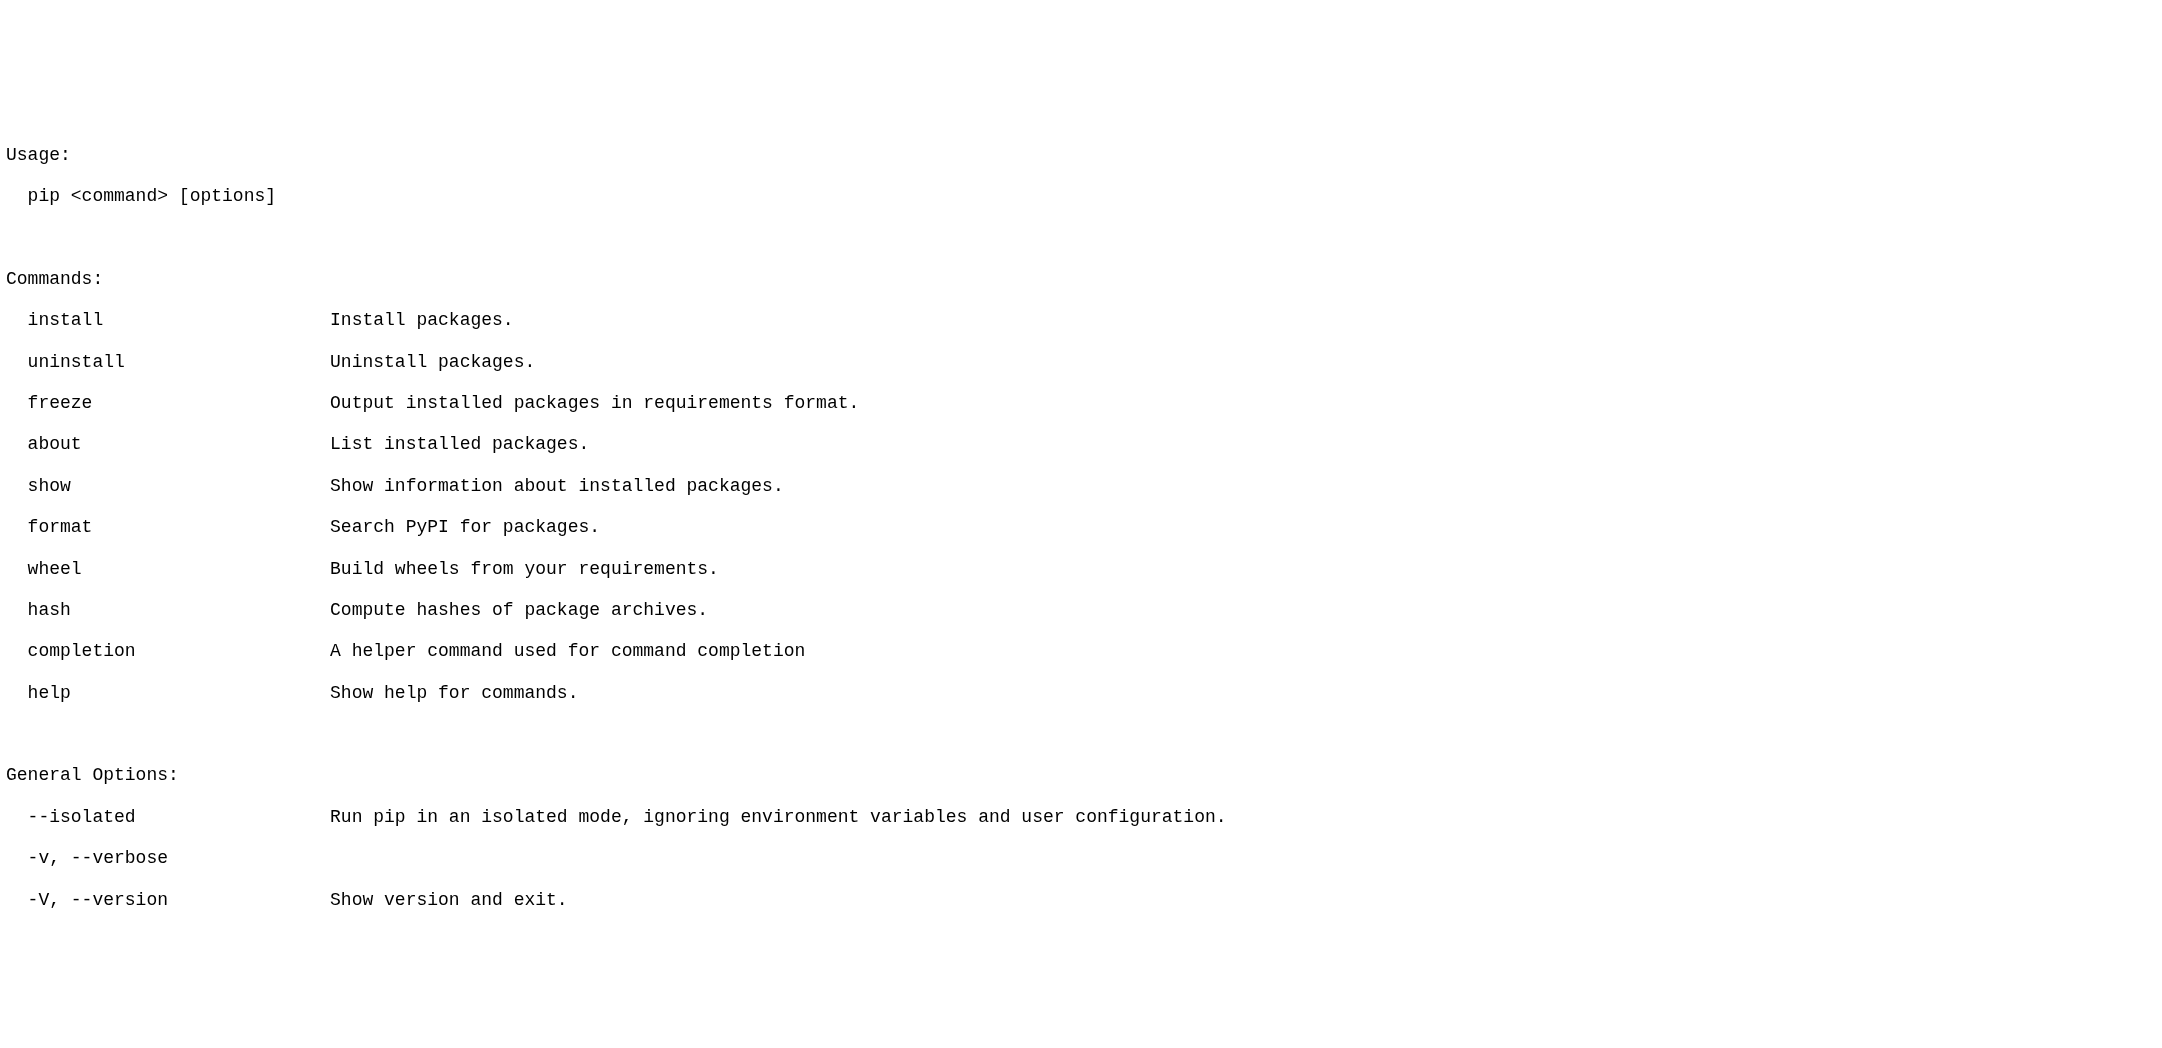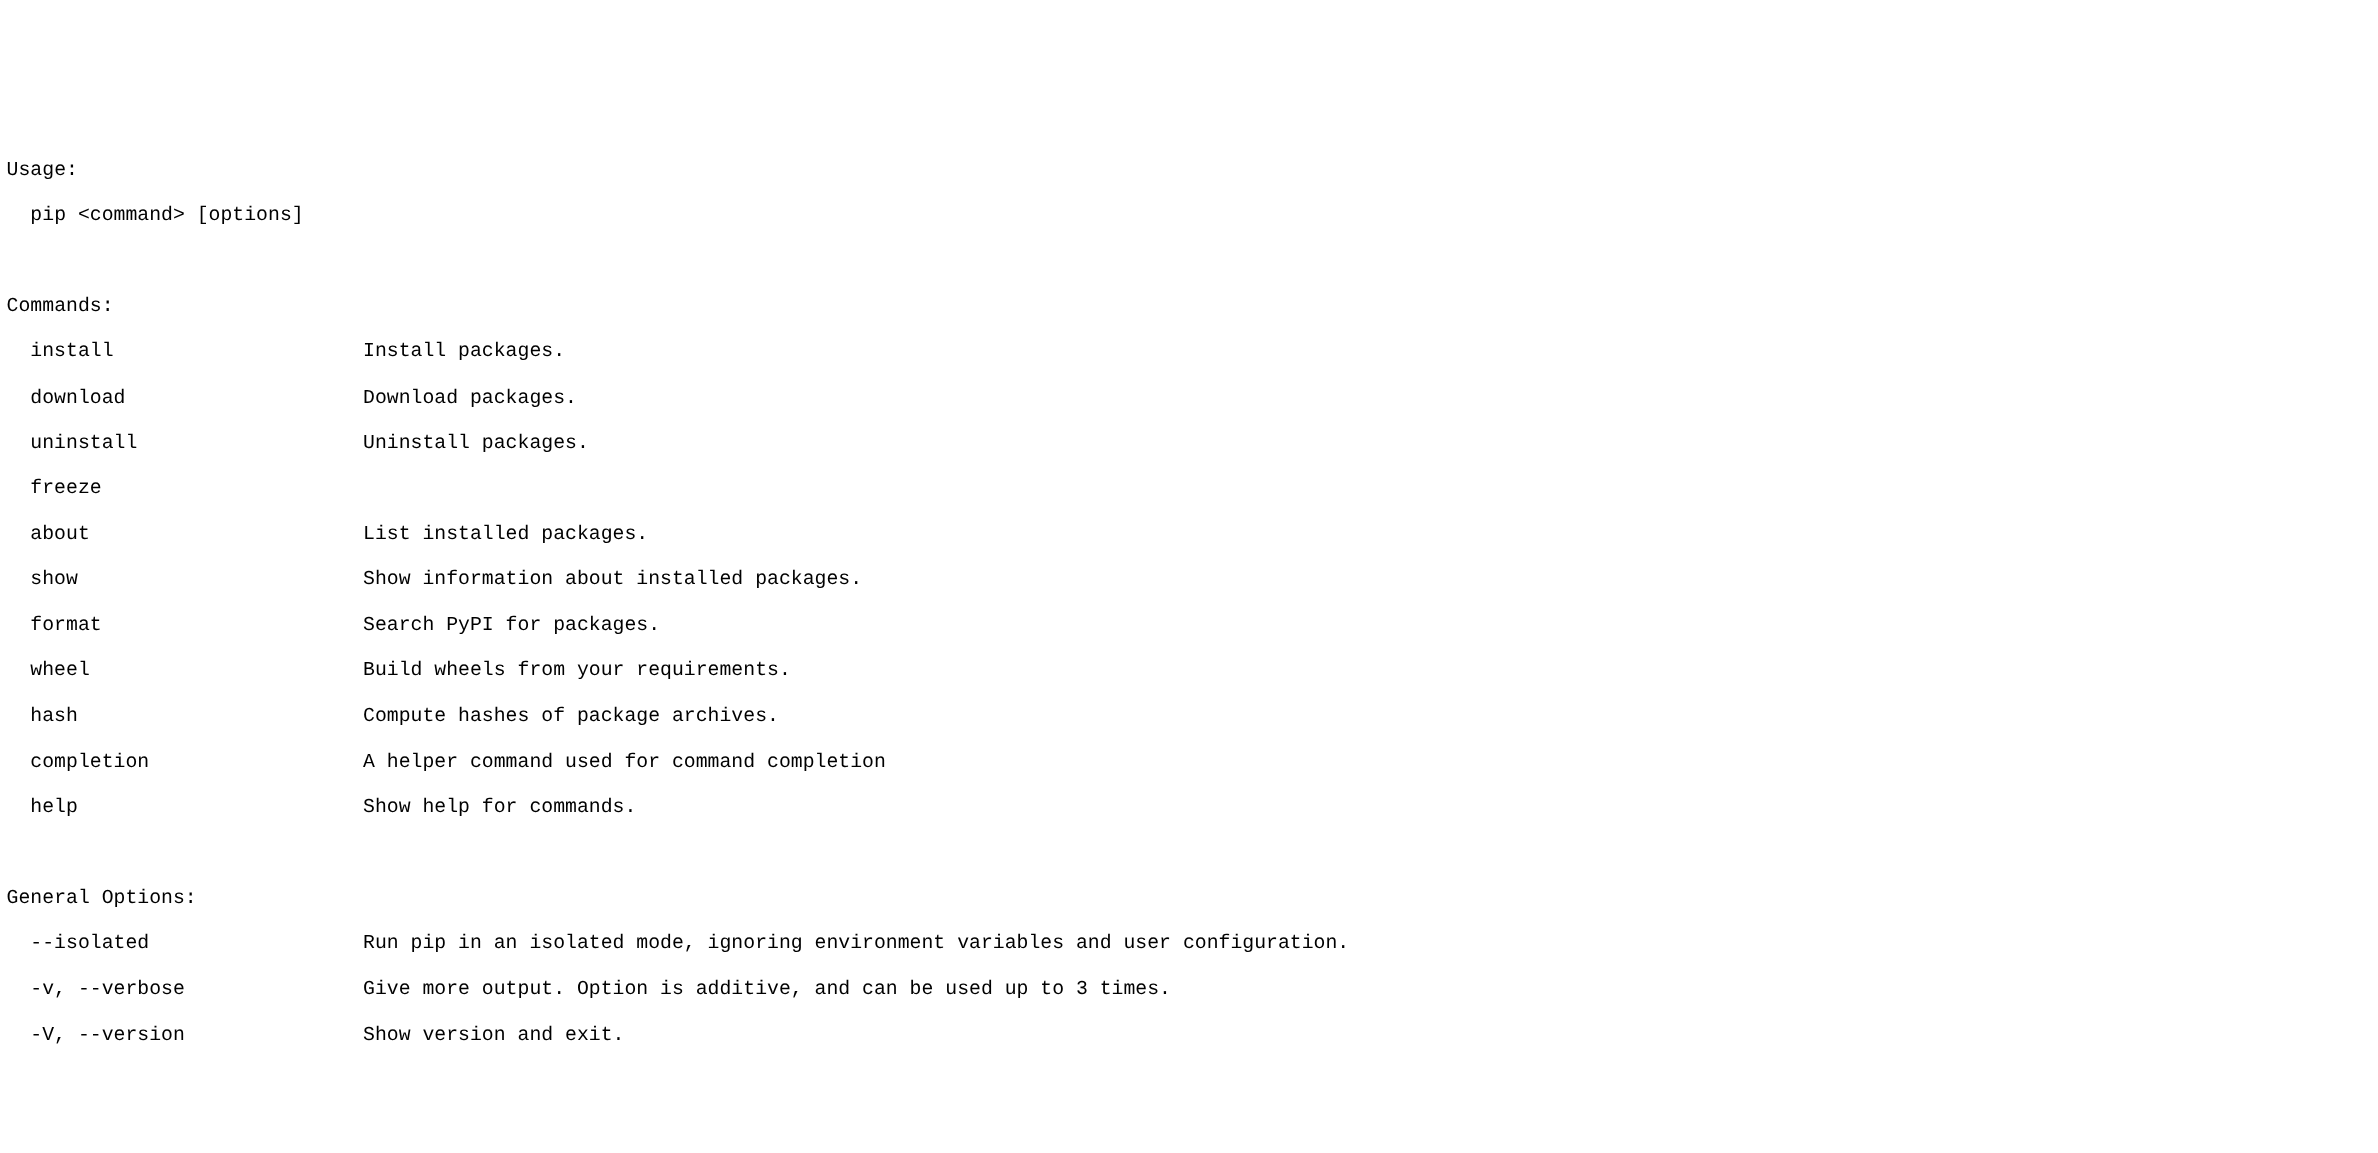--- a/index.html
+++ b/index.html
@@ -33,34 +33,33 @@
 
 
 
 <div>
 <div> </div>
 <div>Usage:</div>
 <div>  pip &lt;command&gt; [options]</div>
 <div> </div>
 <div>Commands:</div>
 <div class="row"><span class="indent"></span><span class="opt">install</span><span>Install packages.</span></div>
-<div class="row"><span class="indent"></span><span class="opt">download</span><span>Download packages.</span></div>
 <div class="row"><span class="indent"></span><span class="opt">uninstall</span><span>Uninstall packages.</span></div>
-<div class="row"><span class="indent"></span><span class="opt">freeze</span></div>
+<div class="row"><span class="indent"></span><span class="opt">freeze</span><span>Output installed packages in requirements format.</span></div>
 <div class="row"><span class="indent"></span><span class="opt">about</span><span>List installed packages.</span></div>
 <div class="row"><span class="indent"></span><span class="opt">show</span><span>Show information about installed packages.</span></div>
 <div class="row"><span class="indent"></span><span class="opt">format</span><span>Search PyPI for packages.</span></div>
 <div class="row"><span class="indent"></span><span class="opt">wheel</span><span>Build wheels from your requirements.</span></div>
 <div class="row"><span class="indent"></span><span class="opt">hash</span><span>Compute hashes of package archives.</span></div>
 <div class="row"><span class="indent"></span><span class="opt">completion</span><span>A helper command used for command completion</span></div>
 <div class="row"><span class="indent"></span><span class="opt">help</span><span>Show help for commands.</span></div>
 <div> </div>
 <div>General Options:</div>
 <div class="row"><span class="indent"></span><span class="opt">--isolated</span><span>Run pip in an isolated mode, ignoring environment variables and user configuration.</span></div>
-<div class="row"><span class="indent"></span><span class="opt">-v, --verbose</span><span>Give more output. Option is additive, and can be used up to 3 times.</span></div>
+<div class="row"><span class="indent"></span><span class="opt">-v, --verbose</span></div>
 <div class="row"><span class="indent"></span><span class="opt">-V, --version</span><span>Show version and exit.</span></div>
 
 
 
 
 
 
 
 
 

